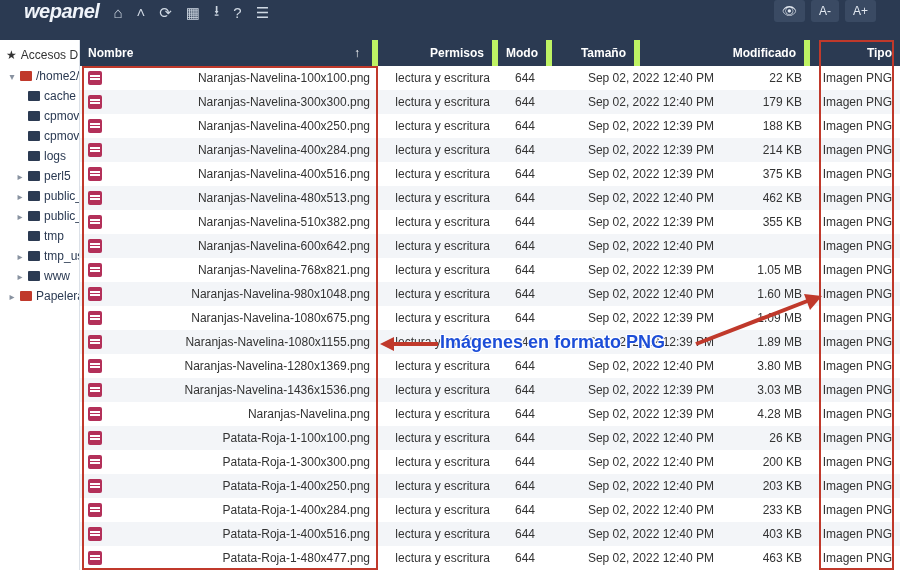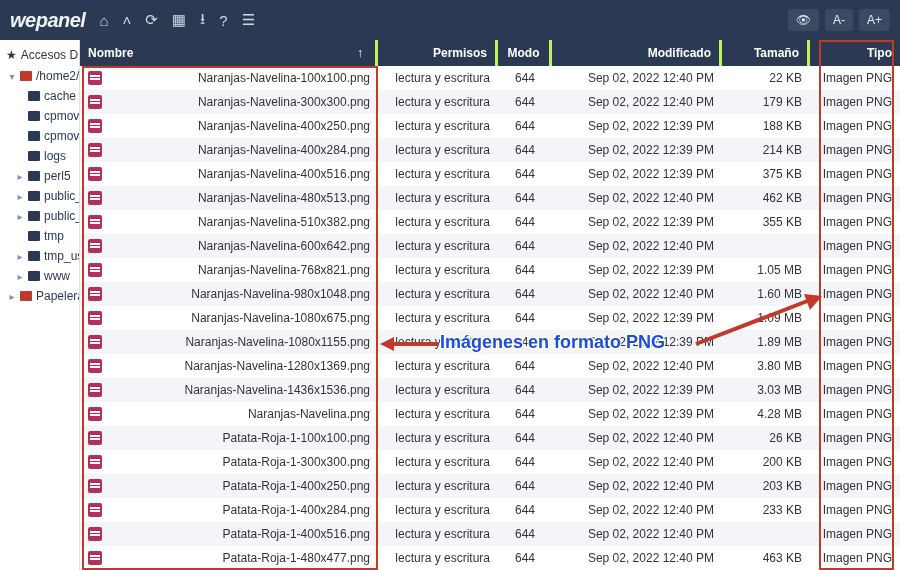--- a/index.html
+++ b/index.html
@@ -1,38 +1,38 @@
 <!DOCTYPE html>
 <html><head>
 <meta charset="utf-8">
 <style>
   *{margin:0;padding:0;box-sizing:border-box;font-family:Arial,Helvetica,sans-serif}
   html,body{width:900px;height:570px;overflow:hidden;background:#fff;color:#333}
   
-  .topbar{height:40px;background:#2b3a52;display:flex;align-items:center;padding:0 10px;color:#cfd8e3;font-size:14px}
+  .topbar{height:40px;background:#2b3a52;display:flex;align-items:flex-start;padding:0 24px;color:#cfd8e3;font-size:14px}
   .brand{font-style:italic;font-weight:bold;font-size:20px;color:#f0f4fa;margin-right:14px;letter-spacing:-0.5px}
   .tb-icons{display:flex;gap:14px;align-items:center}
   .tb-icons span{cursor:pointer;font-size:15px;color:#cfd8e3}
   .tb-right{margin-left:auto;display:flex;gap:6px;align-items:center}
   .tb-btn{background:#3a4a63;border-radius:3px;padding:4px 8px;font-size:12px;color:#e2e8f0;cursor:pointer}
   
   .wrap{display:flex;height:530px}
   .sidebar{width:80px;background:#fff;border-right:1px solid #dce1e8;padding-top:4px;overflow:hidden}
   .side-head{font-size:12px;color:#333;padding:4px 6px;white-space:nowrap;display:flex;align-items:center;gap:4px}
   .side-head::before{content:"★";color:#333}
   .tree{font-size:12px;color:#2b3a52}
   .tree-item{display:flex;align-items:center;gap:4px;padding:3px 4px 3px 8px;white-space:nowrap;cursor:pointer;overflow:hidden}
   .tree-item.lv1{padding-left:16px}
   .fld{width:12px;height:10px;background:#2b3a52;border-radius:1px;flex:0 0 auto}
   .fld.red{background:#c0392b}
   .caret{width:8px;text-align:center;color:#8892a0;font-size:10px;flex:0 0 auto}
   
   .main{flex:1;position:relative;overflow:hidden}
   .thead{height:26px;background:#2b3a52;color:#fff;display:flex;align-items:center;font-size:12px;font-weight:bold}
-  .th{padding:0 8px;height:100%;display:flex;align-items:center;border-right:3px solid #bef264}
+  .th{padding:0 8px;height:100%;display:flex;align-items:center;border-right:6px solid #bef264}
   .th:last-child{border-right:none}
   .c-name{flex:0 0 298px;justify-content:space-between}
   .c-perm{flex:0 0 120px;justify-content:flex-end}
   .c-mode{flex:0 0 54px;justify-content:center}
   .c-mod{flex:0 0 170px;justify-content:flex-end}
   .c-size{flex:0 0 88px;justify-content:flex-end}
   .c-type{flex:1;justify-content:flex-end}
   .rows{height:504px;overflow:hidden}
   .row{display:flex;align-items:center;height:24px;font-size:12px;color:#333}
   .row:nth-child(even){background:#f3f5f8}
@@ -139,22 +139,22 @@
   </div>
 
   <div class="main">
     <div class="thead">
       <div class="th c-name">
         <span>Nombre</span>
         <span style="padding-right:4px">↑</span>
       </div>
       <div class="th c-perm">Permisos</div>
       <div class="th c-mode">Modo</div>
+      <div class="th c-size">Tamaño</div>
       <div class="th c-mod">Modificado</div>
-      <div class="th c-size">Tamaño</div>
       <div class="th c-type">Tipo</div>
     </div>
     <div class="rows" id="rows">
         <div class="row">
           <div class="cell c-name">
             <span class="ficon"></span>
             <span>Naranjas-Navelina-100x100.png</span>
           </div>
           <div class="cell c-perm">lectura y escritura</div>
           <div class="cell c-mode">644</div>
@@ -360,20 +360,21 @@
           <div class="cell c-type">Imagen PNG</div>
         </div>
         <div class="row">
           <div class="cell c-name">
             <span class="ficon"></span>
             <span>Patata-Roja-1-400x516.png</span>
           </div>
           <div class="cell c-perm">lectura y escritura</div>
           <div class="cell c-mode">644</div>
           <div class="cell c-mod">Sep 02, 2022 12:40 PM</div>
+          <div class="cell c-size">403 KB</div>
           <div class="cell c-type">Imagen PNG</div>
         </div>
         <div class="row">
           <div class="cell c-name">
             <span class="ficon"></span>
             <span>Patata-Roja-1-480x477.png</span>
           </div>
           <div class="cell c-perm">lectura y escritura</div>
           <div class="cell c-mode">644</div>
           <div class="cell c-mod">Sep 02, 2022 12:40 PM</div>

